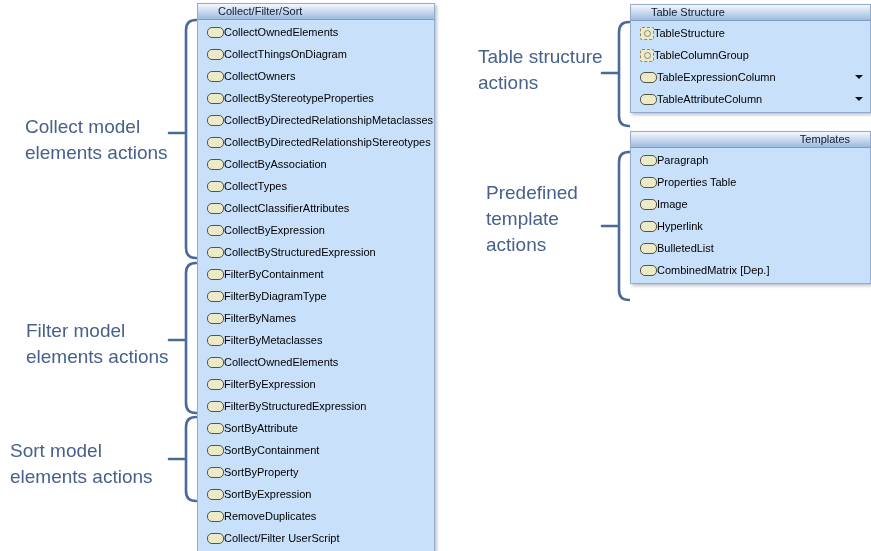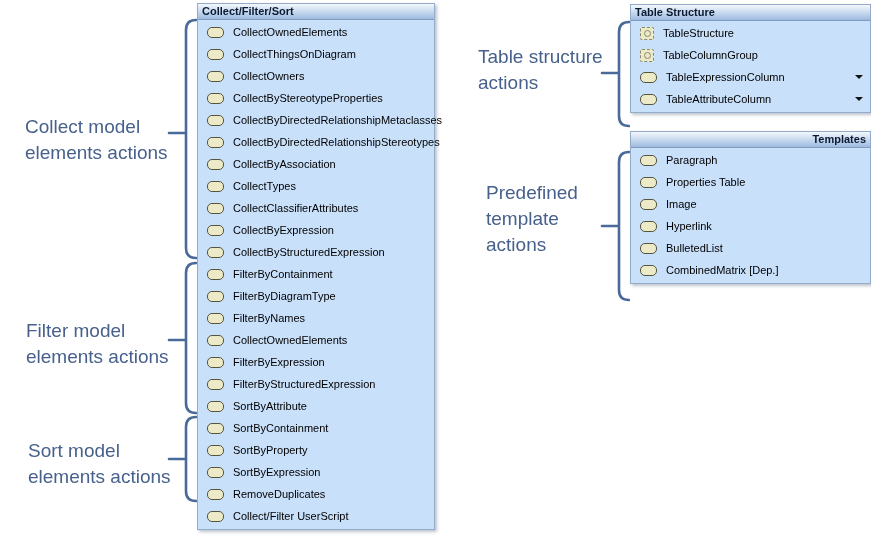--- a/index.html
+++ b/index.html
@@ -11,32 +11,32 @@
     overflow:hidden;
   }
   .panel {
     position:absolute;
     border:1px solid var(--panel-border);
     box-shadow:2px 2px 3px rgba(110,125,145,.45);
     background:var(--panel-bg);
   }
   .panel-header {
     height:15px; line-height:15px;
-    padding:0 4px;
+    padding:0 20px;
     font-size:11px;
     color:var(--header-text);
     background:linear-gradient(var(--header-grad-top), var(--header-grad-bottom));
     border-bottom:1px solid var(--header-border);
-    white-space:nowrap; overflow:hidden;font-weight:bold;
+    white-space:nowrap; overflow:hidden;
   }
   .panel-body { padding:1px 0 2px; }
   .row {
     height:22px;
     display:flex; align-items:center;
-    padding-left:9px; gap:9px;
+    padding-left:9px; gap:0;
     font-size:11px; color:var(--item-text);
     white-space:nowrap;
     cursor:default;
   }
   .item-icon { flex:none; }
   .icon-action {
     width:15px; height:9px;
     background:var(--icon-fill);
     border:1px solid var(--icon-border);
     border-radius:5px;
@@ -71,21 +71,21 @@
     fill:none;
     stroke:var(--bracket-color);
     stroke-width:2.6;
     stroke-linecap:round;
   }
   #panel-cfs { left:197px; top:3px;  width:236px; }
   #panel-ts  { left:630px; top:4px;  width:239px; }
   #panel-tpl { left:630px; top:131px; width:239px;text-align:right; }
   #ann-collect { left:25px;  top:114px; }
   #ann-filter  { left:26px;  top:318px; }
-  #ann-sort    { left:28px;  top:438px; }
+  #ann-sort    { left:10px;  top:438px; }
   #ann-table   { left:478px; top:44px;  }
   #ann-templates { left:486px; top:180px; }
   #br-collect { left:167px; top:16px;  }
   #br-filter  { left:167px; top:260px; }
   #br-sort    { left:167px; top:414px; }
   #br-table   { left:600px; top:18px;  }
   #br-templates { left:600px; top:148px; }
 </style>
 </head>
 <body>
@@ -199,20 +199,25 @@
         <span>FilterByDiagramType</span>
 
       </div>
 
       <div class="row">
         <span class="item-icon icon-action"></span>
         <span>FilterByNames</span>
 
       </div>
 
+      <div class="row">
+        <span class="item-icon icon-action"></span>
+        <span>FilterByMetaclasses</span>
+
+      </div>
 
       <div class="row">
         <span class="item-icon icon-action"></span>
         <span>CollectOwnedElements</span>
 
       </div>
 
       <div class="row">
         <span class="item-icon icon-action"></span>
         <span>FilterByExpression</span>

